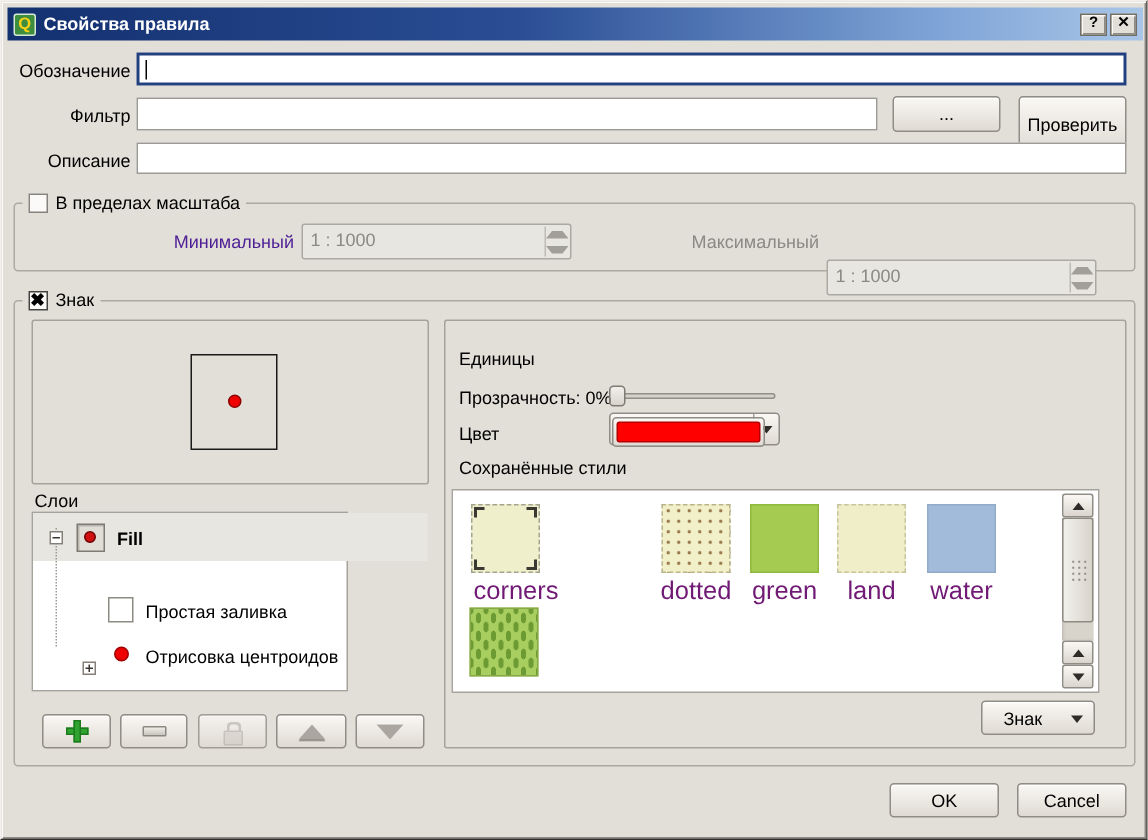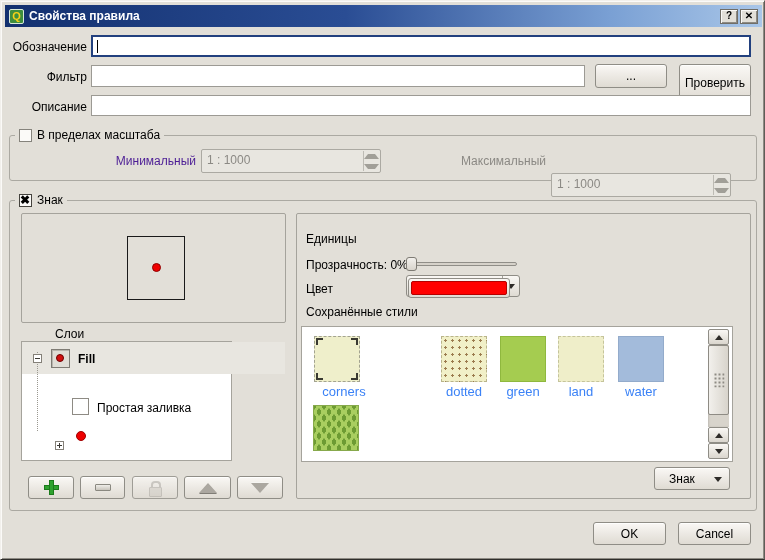--- a/index.html
+++ b/index.html
@@ -53,21 +53,21 @@
   .combo-edit .drop{position:absolute;right:0;top:0;bottom:0;width:17px;
     background:linear-gradient(180deg,#FAF8F5 0%,#EFECE7 40%,#DFDBD3 100%);
     border-left:1px solid #8F8D86;border-radius:0 2px 2px 0;display:flex;align-items:center;justify-content:center;}
   .slider-groove{position:absolute;height:4px;background:#D6D2CA;border:1px solid #908E88;border-radius:2px;}
   .slider-handle{position:absolute;width:11px;height:14px;border:1px solid #7E7B74;border-radius:3px;
     background:linear-gradient(180deg,#F2F0EC, #D8D4CC);}
   .colorbtn{background:linear-gradient(180deg,#FAF8F5,#DFDBD3);border:1px solid #8F8D86;border-radius:3px;padding:2px;}
   .colorbtn .swatch-color{width:100%;height:100%;background:#FF0000;border:1px solid #B40000;border-radius:2px;}
   .stylelist{background:#fff;border:1px solid #A5A39C;}
   .swatch{width:46px;height:46px;position:relative;}
-  .sw-label{font-size:13px;color:#3b82f6;text-align:center;margin-top:2px;}
+  .sw-label{font-size:17px;color:#701a75;text-align:center;margin-top:2px;}
   .sw-corners{background:#EFEFCB;border:1px dashed #A3A390;}
   .sw-corners::before{content:"";position:absolute;left:1px;top:1px;width:5px;height:5px;border-left:2px solid #3A3A32;border-top:2px solid #3A3A32;}
   .sw-corners::after{content:"";position:absolute;right:1px;bottom:1px;width:5px;height:5px;border-right:2px solid #3A3A32;border-bottom:2px solid #3A3A32;}
   .sw-corners .x2::before{content:"";position:absolute;right:1px;top:1px;width:5px;height:5px;border-right:2px solid #3A3A32;border-top:2px solid #3A3A32;}
   .sw-corners .x2::after{content:"";position:absolute;left:1px;bottom:1px;width:5px;height:5px;border-left:2px solid #3A3A32;border-bottom:2px solid #3A3A32;}
   .sw-diagonal{background:#A9C2DF;border:1px dashed #7E9CC0;
     background-image:repeating-linear-gradient(135deg,#7C9CC4 0 1.5px,transparent 1.5px 7px);}
   .sw-dotted{background:#F1F0C8;border:1px dashed #B9B48B;
     background-image:radial-gradient(circle 1.3px at center,#9B7B4E 90%,transparent 100%);background-size:7px 7px;}
   .sw-green{background:#A5CC50;border:1px solid #8FB83E;}
@@ -156,35 +156,36 @@
   <div class="legend" style="left:14px;top:192px;">
     <span class="checkbox checked"></span>
     <span class="lbl">Знак</span>
   </div>
 
   <div class="abs panel" style="left:20px;top:212px;width:265px;height:110px;background:#E2DFD8;">
     <div class="abs" style="left:105px;top:22px;width:58px;height:64px;border:1px solid #1A1A1A;"></div>
     <div class="abs" style="left:130px;top:49px;width:9px;height:9px;border-radius:50%;background:#F00000;border:1px solid #8E0000;"></div>
   </div>
 
-  <div class="abs lbl" style="left:22px;top:326px;margin-left:32px;">Слои</div>
+  <div class="abs lbl" style="left:22px;top:326px;">Слои</div>
   <div class="abs tree" style="left:20px;top:340px;width:211px;height:120px;">
     <div class="abs fillband" style="left:0;top:0;width:263px;height:32px;"></div>
     <div class="abs dotline-v" style="left:15px;top:10px;width:1px;height:79px;"></div>
     <div class="abs expander" style="left:11px;top:12px;"></div>
     <div class="abs" style="left:29px;top:7px;width:19px;height:19px;background:#E0DDD6;border:1px solid #7E7B74;box-shadow:inset 1px 1px 0 #B8B5AE;">
       <div class="abs" style="left:4px;top:4px;width:8px;height:8px;border-radius:50%;background:#D01010;border:1px solid #6E0000;"></div>
     </div>
     <div class="abs lbl" style="left:56px;top:10px;font-weight:bold;">Fill</div>
 
     <div class="abs" style="left:50px;top:56px;width:17px;height:17px;background:#fff;border:1px solid #8E8B84;"></div>
     <div class="abs lbl" style="left:75px;top:59px;">Простая заливка</div>
 
     <div class="abs expander plus" style="left:33px;top:90px;"></div>
     <div class="abs" style="left:54px;top:89px;width:10px;height:10px;border-radius:50%;background:#EE0000;border:1px solid #A00000;"></div>
+    <div class="abs lbl" style="left:75px;top:89px;">Отрисовка центроидов</div>
   </div>
 
   <button class="abs btn center" style="left:27px;top:475px;width:46px;height:23px;">
       <span class="icon-plus"></span>
     </button>
   <button class="abs btn center" style="left:79px;top:475px;width:45px;height:23px;">
       <span class="icon-minus"></span>
     </button>
   <button class="abs btn center" style="left:131px;top:475px;width:46px;height:23px;opacity:.8;">
       <span class="icon-lock"></span>

